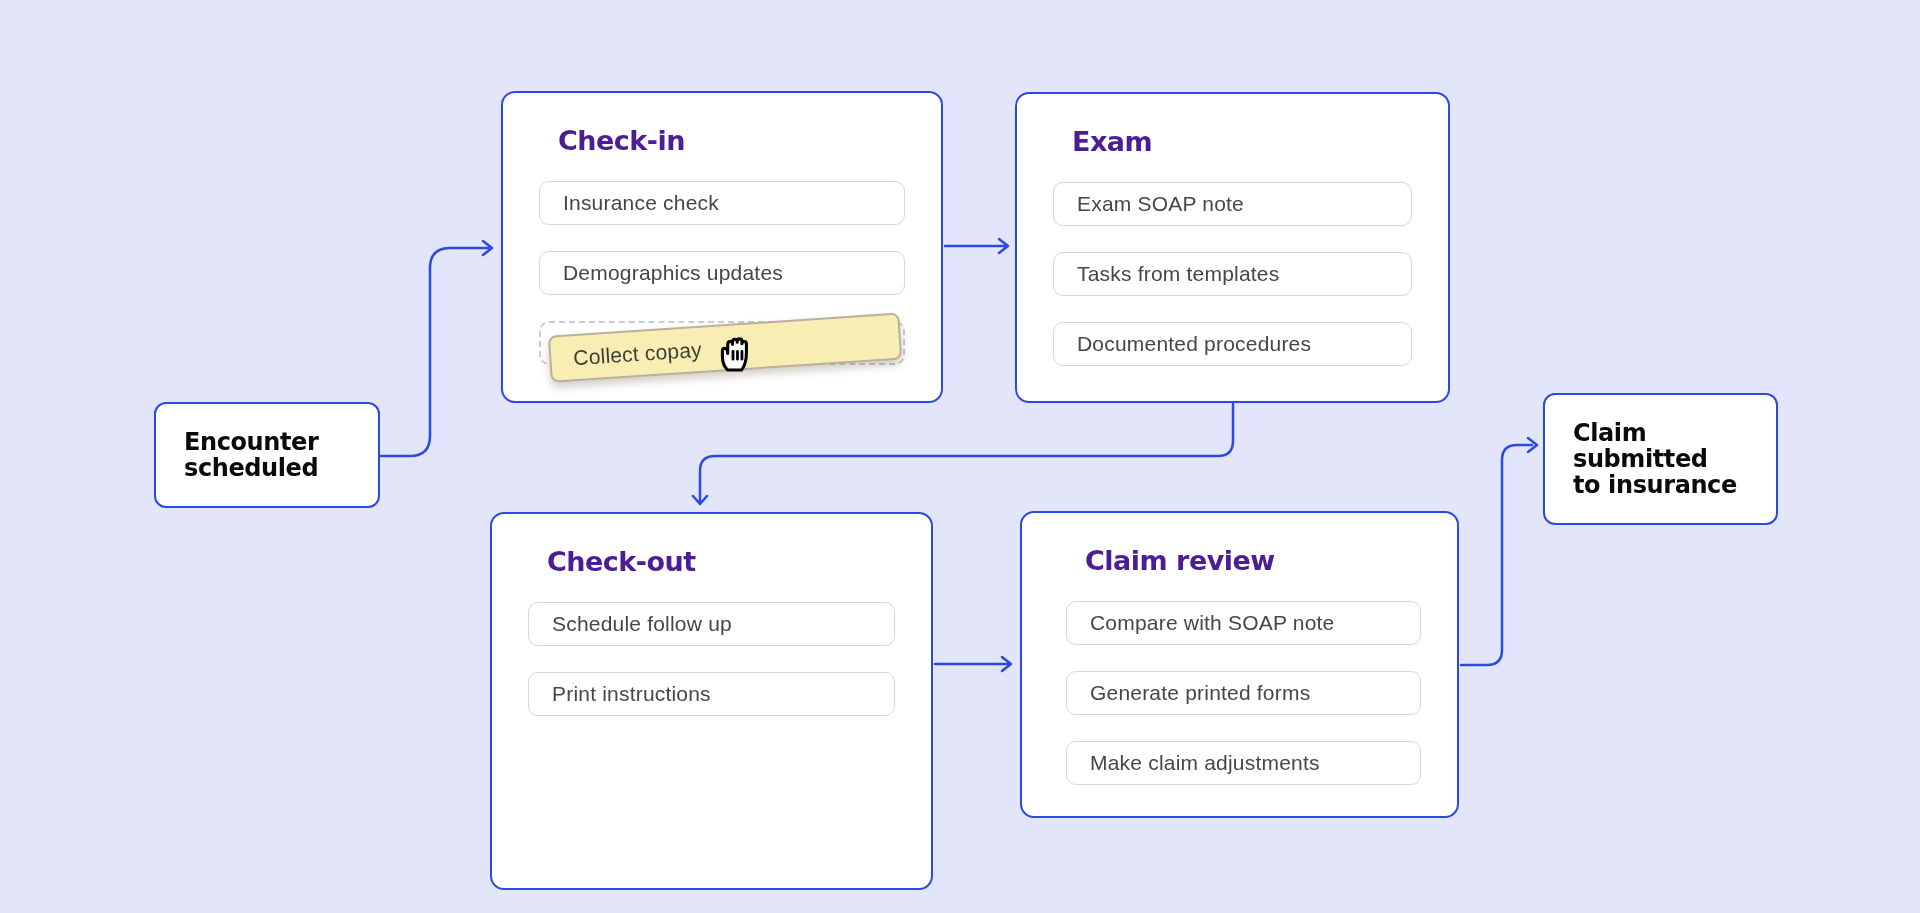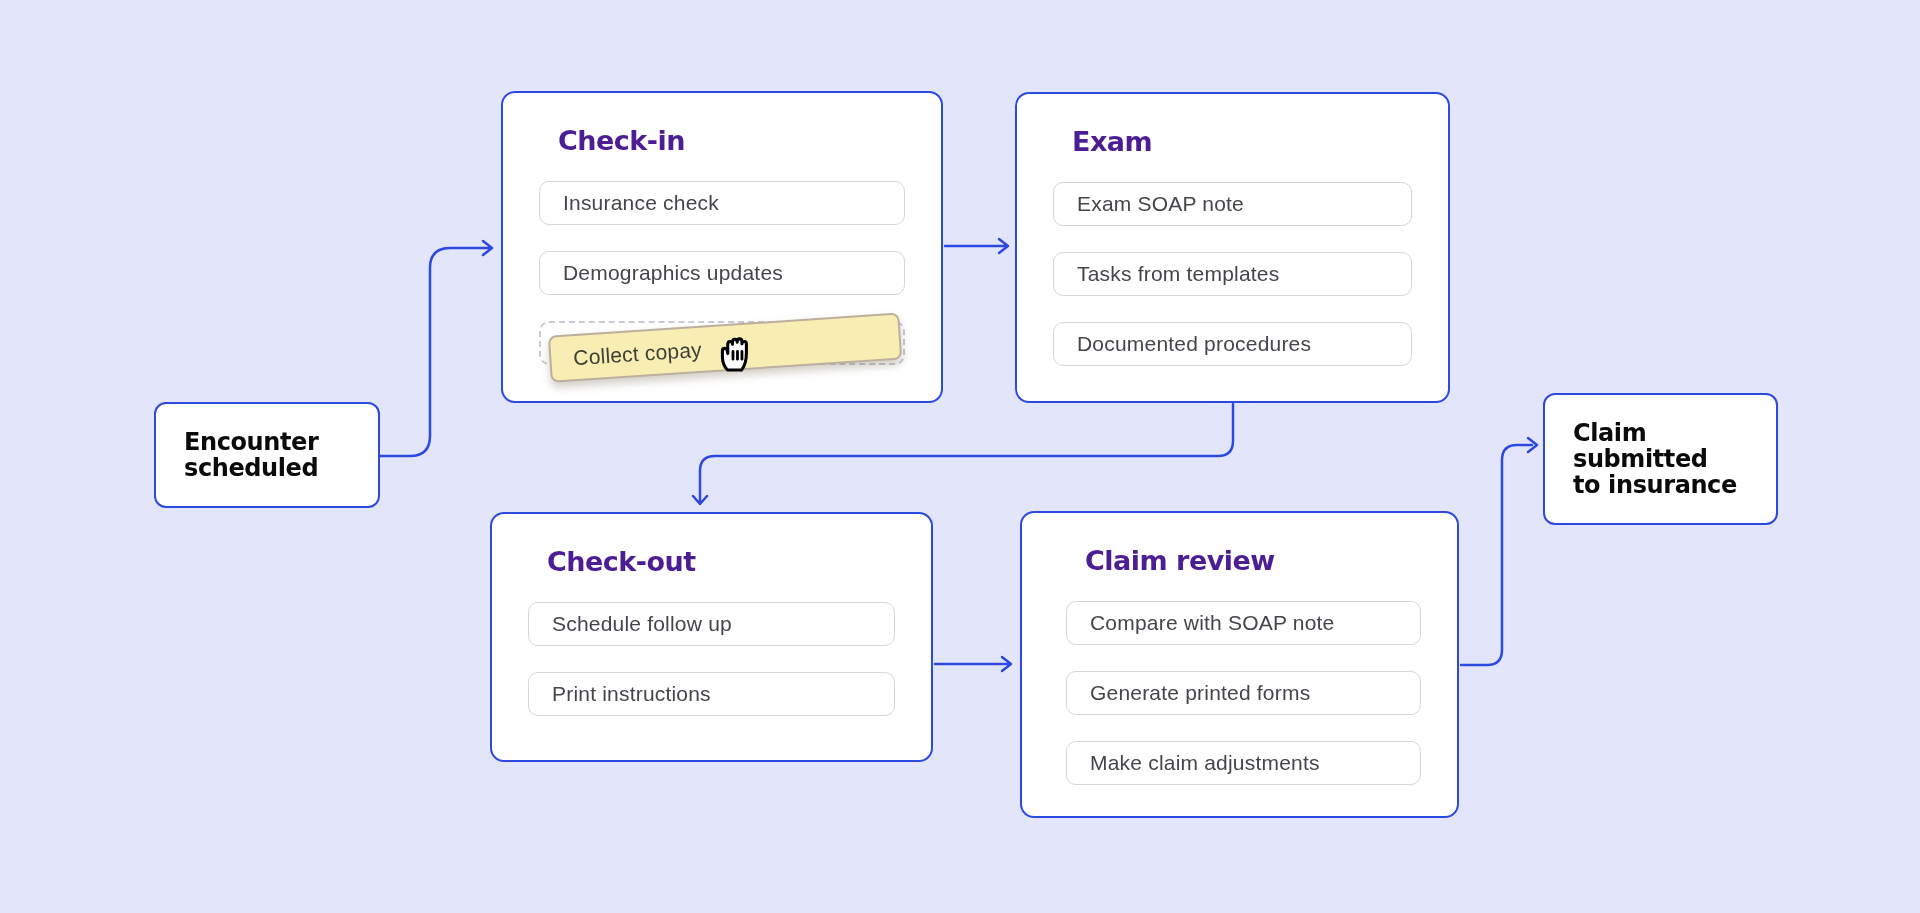--- a/index.html
+++ b/index.html
@@ -90,21 +90,21 @@
     top:6px;
     margin-left:12px;
     width:44px;height:46px;
     transform:rotate(3.8deg);
   }
 
   
   #node-encounter   {left:142px; top:402px; width:226px; height:106px;margin-left:12px;}
   #node-checkin     {left:501px; top:91px;  width:442px; height:312px;}
   #node-exam        {left:1015px;top:92px;  width:435px; height:311px;}
-  #node-checkout    {left:490px; top:512px; width:443px; height:250px;}
+  #node-checkout    {left:490px; top:512px; width:443px; height:378px;}
   #node-claimreview {left:1020px;top:511px; width:439px; height:307px;padding-left:44px;}
   #node-claimsubmit {left:1543px;top:378px; width:235px; height:132px;margin-top:15px;}
 </style>
 </head>
 <body>
 
 <div class="canvas">
 
   <svg class="connectors" width="1920" height="913" viewBox="0 0 1920 913">
     <path d="M368,456 H410 Q430,456 430,436 V268 Q430,248 450,248 H491 M483,241 L492,248 L483,255"></path>

